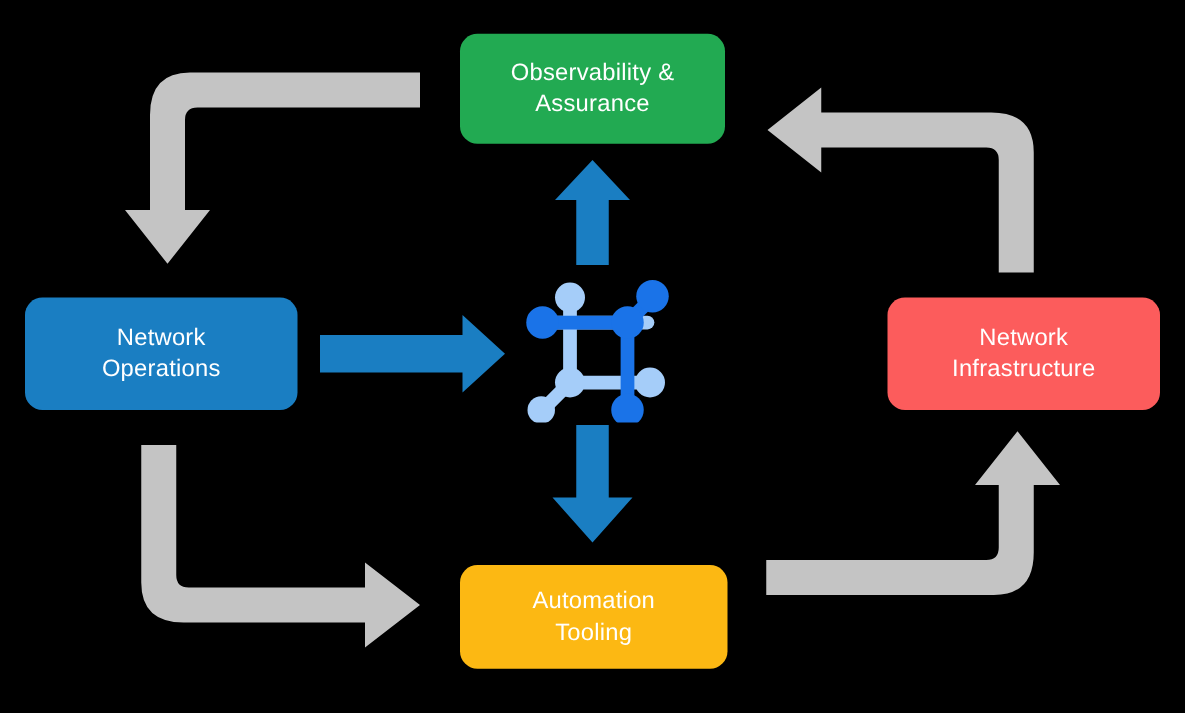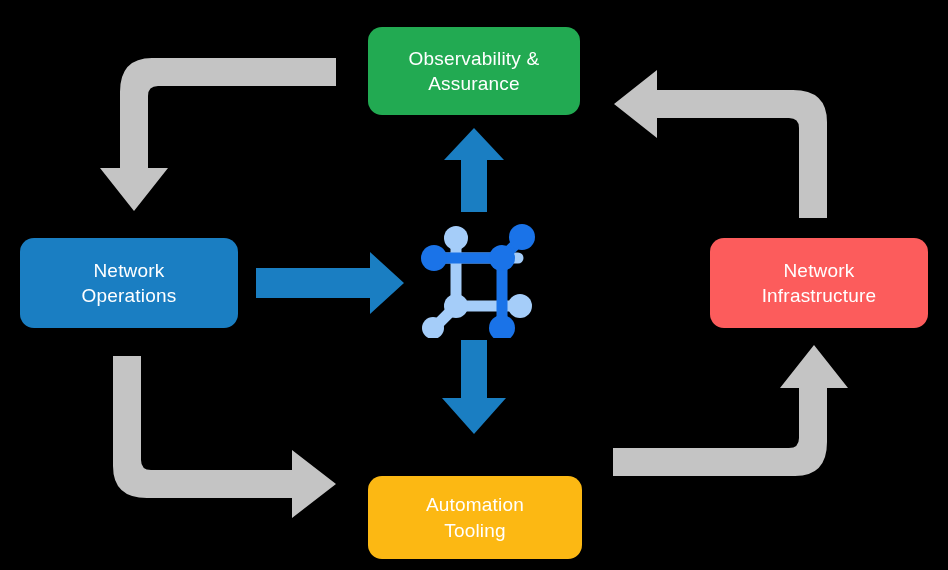--- a/index.html
+++ b/index.html
@@ -30,21 +30,21 @@
     box-sizing: border-box;
     padding: 6px 4px;
   }
   .node-label {
     white-space: pre-line;
     display: block;
   }
   #box-observability { left: 368px; top: 27px;  width: 212px; height: 88px; }
   #box-operations    { left: 20px;  top: 238px; width: 218px; height: 90px; }
   #box-infrastructure{ left: 710px; top: 238px; width: 218px; height: 90px; }
-  #box-automation    { left: 368px; top: 476px; width: 214px; height: 83px; text-align: center; }
+  #box-automation    { left: 368px; top: 452px; width: 214px; height: 83px; text-align: center; }
 
   .svg-layer {
     position: absolute;
     left: 0;
     top: 0;
     width: 948px;
     height: 570px;
   }
   .center-icon {
     position: absolute;

